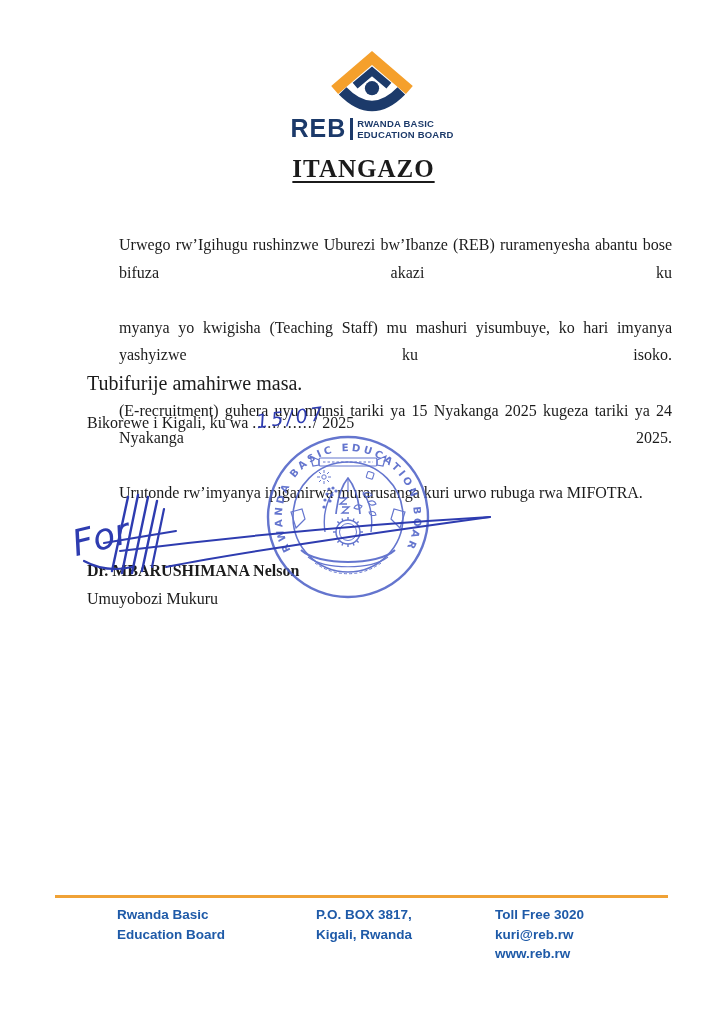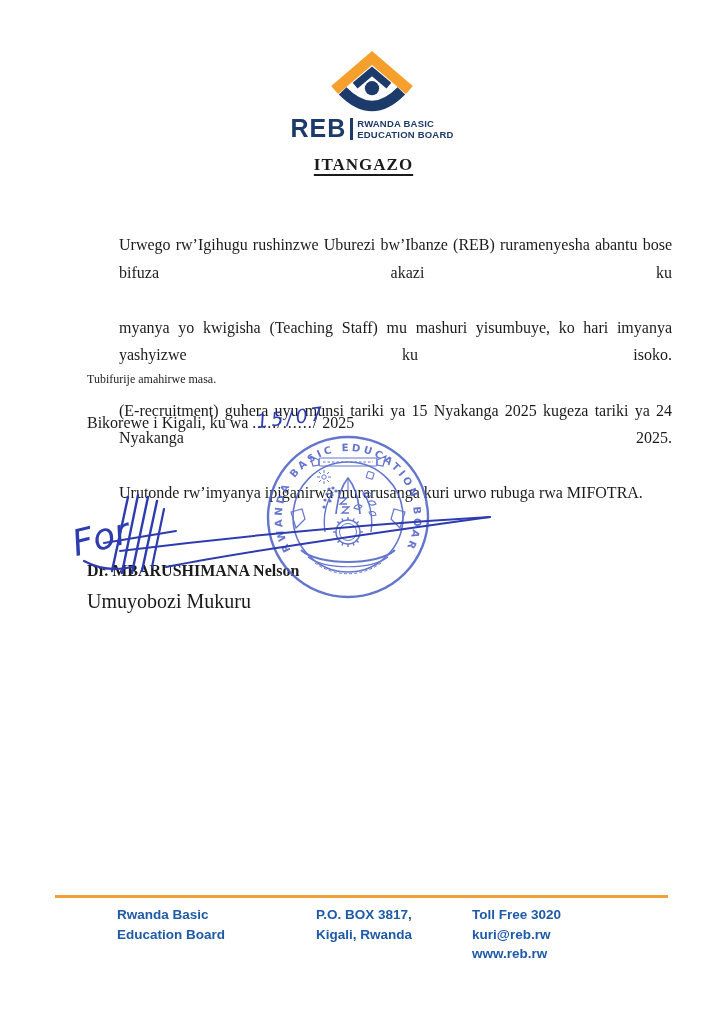--- a/index.html
+++ b/index.html
@@ -26,50 +26,50 @@
     font-size:25px;color:var(--navy);letter-spacing:1px;line-height:1;
   }
   .logo-divider{width:3px;height:22px;background:var(--navy);}
   .logo-name{
     font-family:"Liberation Sans",sans-serif;font-weight:bold;
     font-size:9.5px;color:var(--navy);text-align:left;line-height:11px;letter-spacing:.2px;
   }
   
   .doc-title{
     position:absolute;left:87px;top:155px;width:553px;text-align:center;
-    font-weight:bold;font-size:17px;letter-spacing:1px;
+    font-weight:bold;font-size:25px;letter-spacing:1px;
     text-decoration:underline;text-underline-offset:4px;text-decoration-thickness:2px;
   }
   
   .para{position:absolute;left:87px;top:231px;width:553px;font-size:16px;line-height:27.6px;margin-left:32px;}
   .bline{white-space:normal;}
   .bline.just{text-align:justify;}
   .bline.just::after{content:"";display:inline-block;width:100%;height:0;}
   .bline .b{font-weight:normal;}
-  .wish{position:absolute;left:87px;top:372px;font-size:12px;}
+  .wish{position:absolute;left:87px;top:372px;font-size:20px;}
   .dateline{position:absolute;left:87px;top:414px;font-size:16px;}
   .date-dots{position:relative;display:inline-block;letter-spacing:1px;}
   .hw-date{
     position:absolute;left:4px;top:-8px;color:var(--pen);
     font-family:"DejaVu Sans",sans-serif;font-style:italic;font-size:19px;
     letter-spacing:3px;transform:rotate(-7deg);white-space:nowrap;
   }
   
   .sig-name{position:absolute;left:87px;top:562px;font-size:16px;font-weight:bold;z-index:12;}
-  .sig-role{position:absolute;left:87px;top:590px;font-size:20px;z-index:12;}
+  .sig-role{position:absolute;left:87px;top:590px;font-size:16px;z-index:12;}
   .stamp-svg{position:absolute;left:263px;top:432px;z-index:20;opacity:.85;pointer-events:none;}
   .sign-svg{position:absolute;left:68px;top:487px;z-index:30;pointer-events:none;}
   
   .footer-rule{position:absolute;left:55px;top:895px;width:613px;height:3px;background:var(--frule);}
   .footer-cols{position:absolute;left:0;top:905px;width:724px;height:70px;}
   .fcol{
     position:absolute;top:0;font-family:"Liberation Sans",sans-serif;
     font-weight:bold;font-size:13.5px;line-height:19.5px;color:var(--fblue);
   }
-  .fcol0{left:117px;} .fcol1{left:316px;} .fcol2{left:472px;}
+  .fcol0{left:117px;} .fcol1{left:316px;} .fcol2{left:495px;}
 </style>
 </head>
 <body>
 
 <div class="page">
 
   <div class="logo">
     <svg class="logo-mark" width="96" height="64" viewBox="0 0 100 72">
       <polyline points="8,45 50,9 92,45" fill="none" stroke="var(--orange)" stroke-width="12"></polyline>
       <polyline points="31,40 50,24 69,40" fill="none" stroke="var(--navy)" stroke-width="8.5"></polyline>

